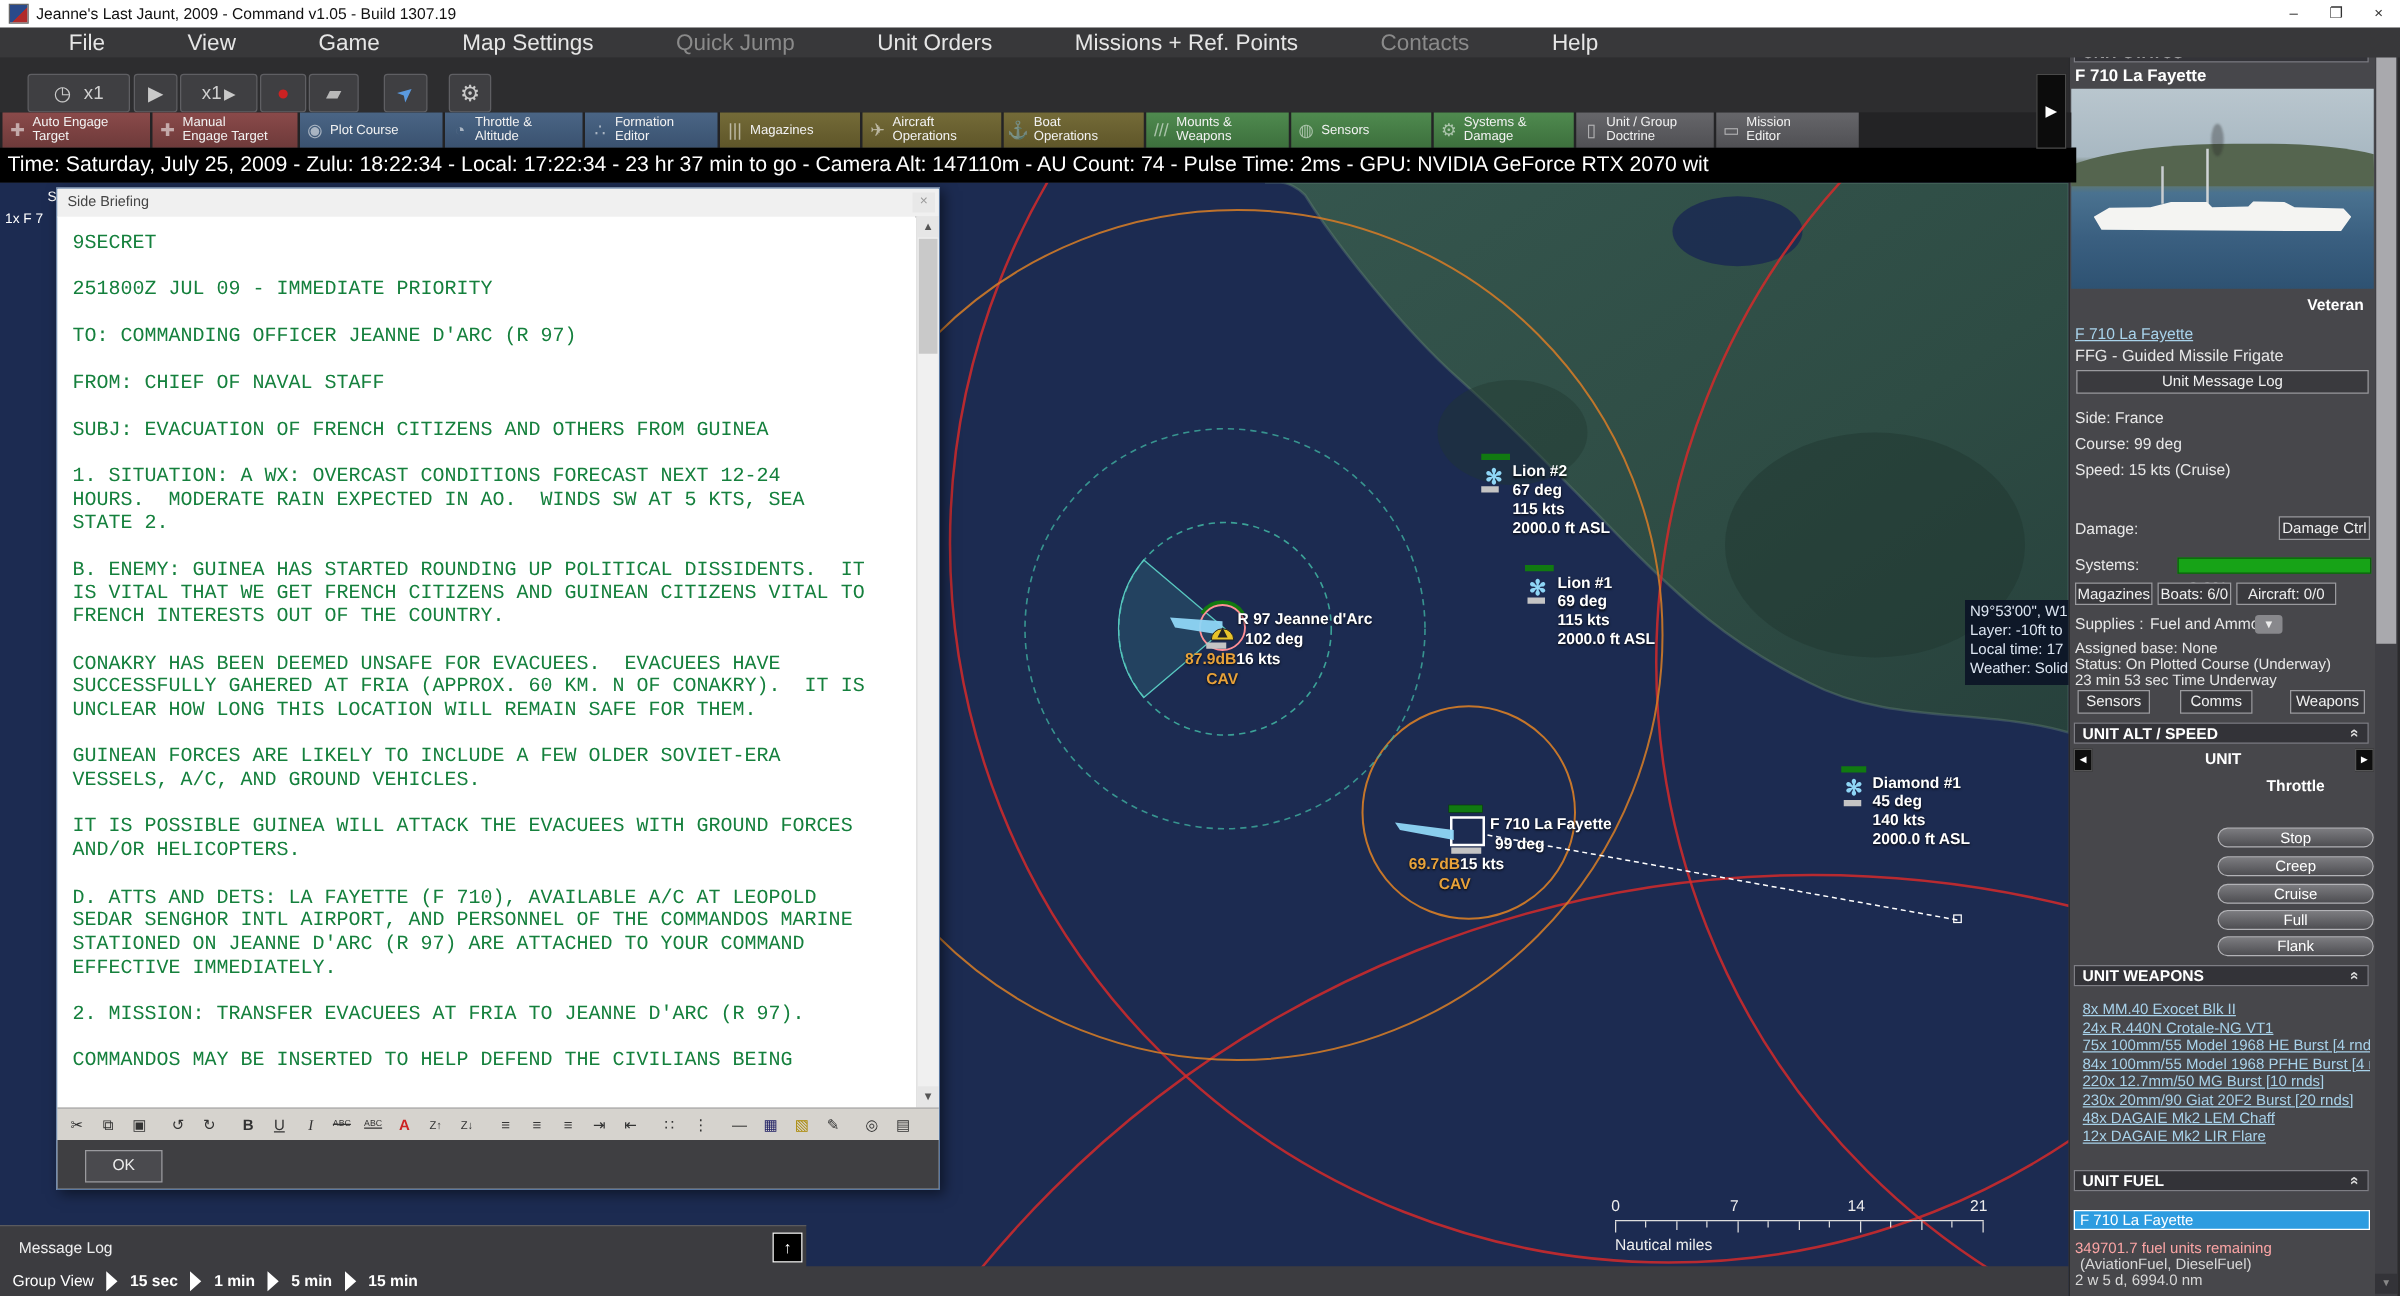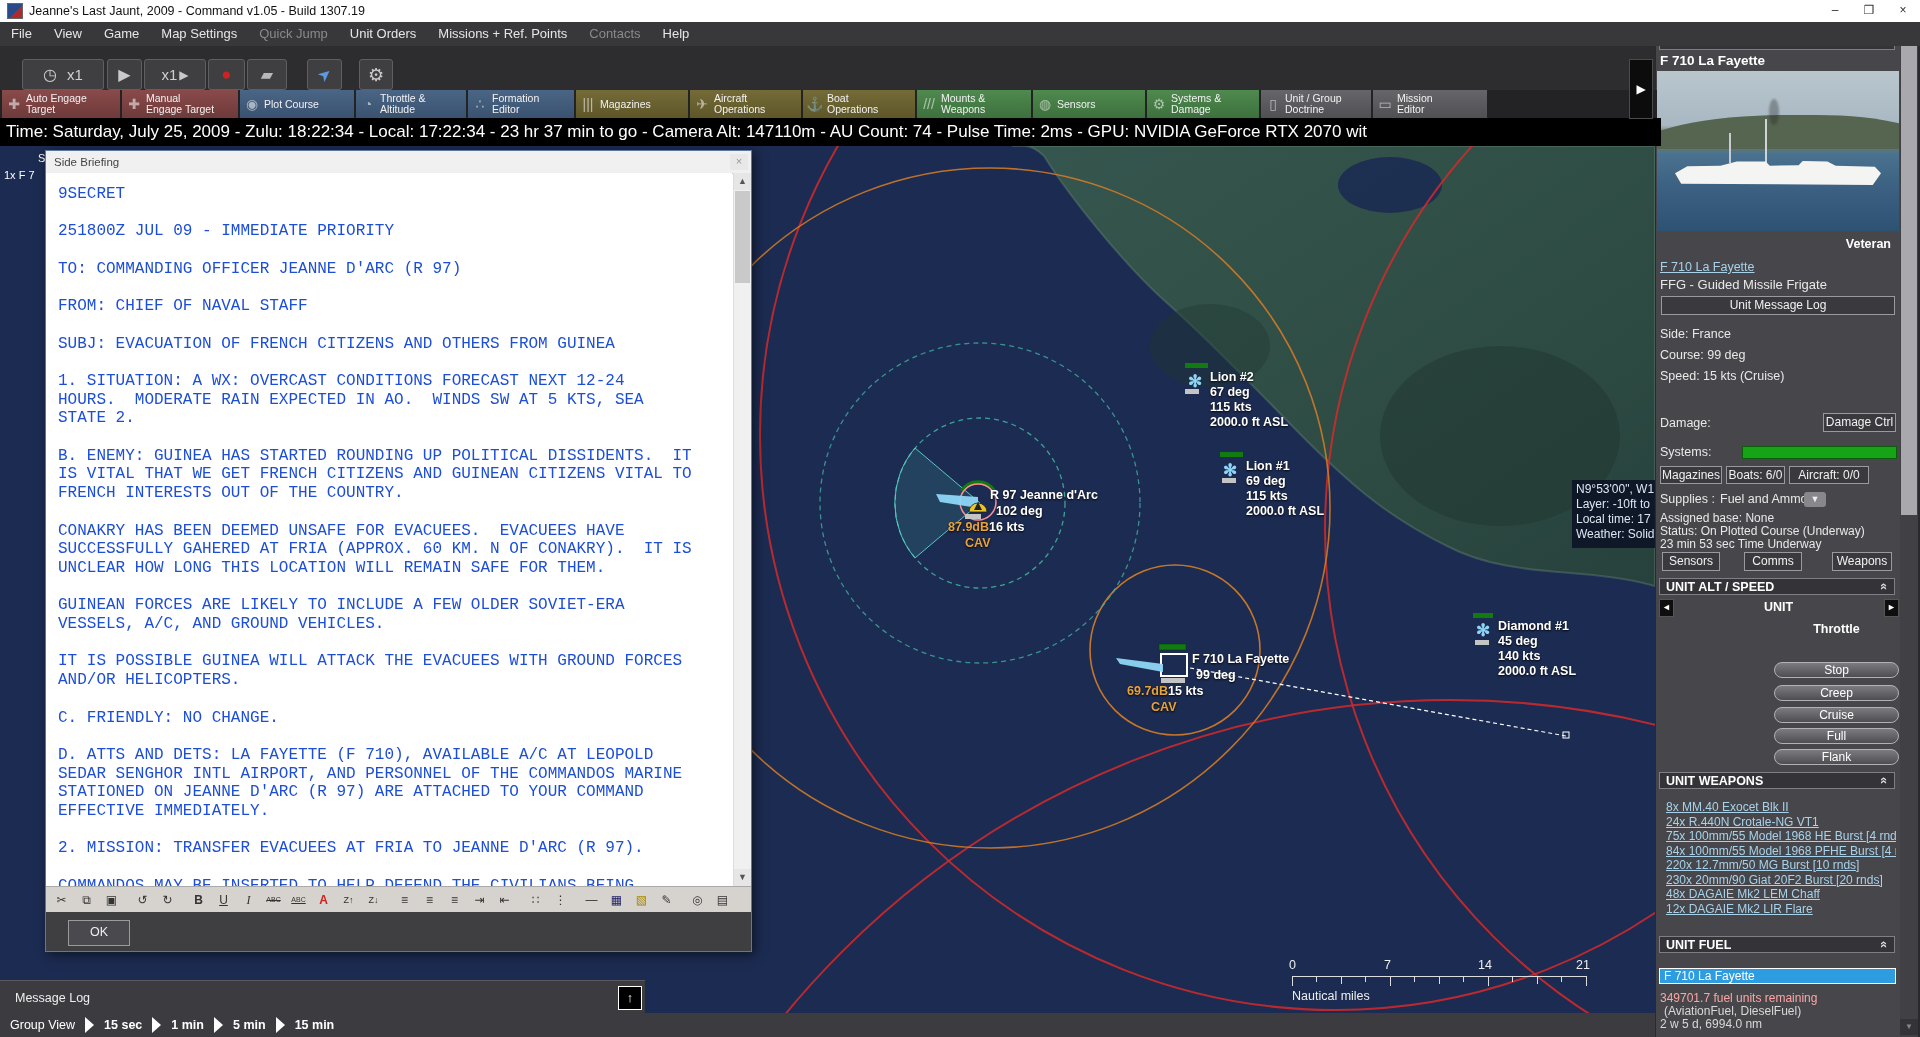--- a/index.html
+++ b/index.html
@@ -8,21 +8,21 @@
 
   
   .titlebar{position:absolute;left:0;top:0;width:1920px;height:22px;background:#fff;color:#111;display:flex;align-items:center;z-index:30;}
   .app-icon{width:14px;height:14px;margin:0 6px 0 7px;background:linear-gradient(135deg,#2a4a8a 55%,#b02a2a 55%);border:1px solid #666;}
   .titletext{font-size:12.5px;}
   .wincontrols{margin-left:auto;display:flex;}
   .winbtn{width:34px;height:22px;text-align:center;line-height:20px;font-size:12px;color:#333;}
 
   
   .menubar{position:absolute;left:0;top:22px;width:1920px;height:24px;background:#38383a;display:flex;align-items:center;z-index:29;}
-  .mi{padding:0 11px;font-size:13px;color:#e6e6e6;line-height:24px;}
+  .mi{padding:0 11px;font-size:18px;color:#e6e6e6;line-height:24px;margin-left:44px;}
   .mi.dis{color:#8a8a8a;}
 
   
   .simbar{position:absolute;left:0;top:46px;width:1655px;height:44px;background:#2d2d2f;z-index:28;}
   .simbtn{position:absolute;top:13px;height:29px;background:#3f3f42;border:1px solid #5f5f63;border-radius:3px;color:#cfcfcf;display:flex;align-items:center;justify-content:center;font-size:15px;}
   .simbtn .glyph{font-size:16px;color:#c9c9c9;}
 
   
   .ribbon{position:absolute;left:0;top:90px;width:1655px;height:28px;background:#232325;display:flex;gap:2px;padding-left:2px;z-index:28;}
   .rbtn{height:28px;display:flex;align-items:center;color:#f2f2f2;font-size:10.5px;line-height:11px;}
@@ -59,21 +59,21 @@
   .msgbar{position:absolute;left:0;top:834px;width:645px;height:33px;background:#3c3c40;border-top:1px solid #5a5a5e;color:#eee;font-size:12.5px;display:flex;align-items:center;z-index:3;}
   .msgup{position:absolute;left:618px;top:5px;width:22px;height:22px;background:#000;border:1px solid #fff;color:#fff;text-align:center;line-height:21px;font-size:13px;}
   .botbar{position:absolute;left:0;top:867px;width:1655px;height:24px;background:#3c3c40;display:flex;align-items:center;color:#fff;font-size:12.5px;z-index:3;}
   .tri{width:0;height:0;border-left:9px solid #fff;border-top:8px solid transparent;border-bottom:8px solid transparent;margin:0 10px;}
 
   
   .dialog{position:absolute;left:45px;top:150px;width:705px;height:800px;background:#fff;border:1px solid #5a78a0;box-shadow:3px 3px 10px rgba(0,0,0,.5);z-index:10;}
   .dlg-title{position:absolute;left:0;top:0;right:0;height:22px;background:#f0f0f0;border-bottom:1px solid #c8c8c8;color:#444;font-size:11.5px;line-height:22px;padding-left:8px;}
   .dlg-close{position:absolute;right:3px;top:3px;width:18px;height:16px;background:#e8e8e8;color:#999;text-align:center;line-height:15px;font-size:11px;}
   .dlg-body{position:absolute;left:0;top:22px;width:686px;height:713px;background:#fff;overflow:hidden;padding:12px 0 0 12px;box-sizing:border-box;}
-  .dlg-body p{margin:0 0 18.7px 0;font-family:"Liberation Mono",monospace;font-size:16px;line-height:18.7px;color:#1d4ed8;white-space:pre;}
+  .dlg-body p{margin:0 0 18.7px 0;font-family:"Liberation Mono",monospace;font-size:16px;line-height:18.7px;color:#15803d;white-space:pre;}
   .dlg-scroll{position:absolute;right:0;top:22px;width:17px;height:713px;background:#f0f0f0;border-left:1px solid #ddd;}
   .sc-btn{position:absolute;left:0;width:17px;height:17px;background:#e6e6e6;color:#555;font-size:9px;text-align:center;line-height:17px;}
   .sc-thumb{position:absolute;left:1px;top:18px;width:15px;height:92px;background:#c9c9c9;}
   .dlg-tools{position:absolute;left:0;top:735px;width:705px;height:26px;background:#d6d3ce;border-top:1px solid #aaa;display:flex;align-items:center;padding-left:4px;box-sizing:border-box;}
   .tico{width:21px;height:20px;margin-right:2px;background:#d6d3ce;border:1px solid transparent;color:#333;font-size:12px;text-align:center;line-height:20px;overflow:hidden;}
   .tsep{width:6px;}
   .i-b{font-weight:bold}.i-u{text-decoration:underline}.i-i{font-style:italic;font-family:"Liberation Serif",serif}
   .i-s{text-decoration:line-through;font-size:7px}.i-us{text-decoration:underline;font-size:7px}
   .i-col{color:#c22;font-weight:bold}.i-small{font-size:9px}
   .dlg-foot{position:absolute;left:0;top:761px;width:705px;height:39px;background:#3f3f42;}
@@ -380,21 +380,20 @@
       <p>B. ENEMY: GUINEA HAS STARTED ROUNDING UP POLITICAL DISSIDENTS.  IT
 IS VITAL THAT WE GET FRENCH CITIZENS AND GUINEAN CITIZENS VITAL TO
 FRENCH INTERESTS OUT OF THE COUNTRY.</p>
       <p>CONAKRY HAS BEEN DEEMED UNSAFE FOR EVACUEES.  EVACUEES HAVE
 SUCCESSFULLY GAHERED AT FRIA (APPROX. 60 KM. N OF CONAKRY).  IT IS
 UNCLEAR HOW LONG THIS LOCATION WILL REMAIN SAFE FOR THEM.</p>
       <p>GUINEAN FORCES ARE LIKELY TO INCLUDE A FEW OLDER SOVIET-ERA
 VESSELS, A/C, AND GROUND VEHICLES.</p>
       <p>IT IS POSSIBLE GUINEA WILL ATTACK THE EVACUEES WITH GROUND FORCES
 AND/OR HELICOPTERS.</p>
-      <p>C. FRIENDLY: NO CHANGE.</p>
       <p>D. ATTS AND DETS: LA FAYETTE (F 710), AVAILABLE A/C AT LEOPOLD
 SEDAR SENGHOR INTL AIRPORT, AND PERSONNEL OF THE COMMANDOS MARINE
 STATIONED ON JEANNE D'ARC (R 97) ARE ATTACHED TO YOUR COMMAND
 EFFECTIVE IMMEDIATELY.</p>
       <p>2. MISSION: TRANSFER EVACUEES AT FRIA TO JEANNE D'ARC (R 97).</p>
       <p>COMMANDOS MAY BE INSERTED TO HELP DEFEND THE CIVILIANS BEING</p>
     </div>
     <div class="dlg-scroll">
       <div class="sc-btn" style="top:0;">▲</div>
       <div class="sc-thumb"></div>

